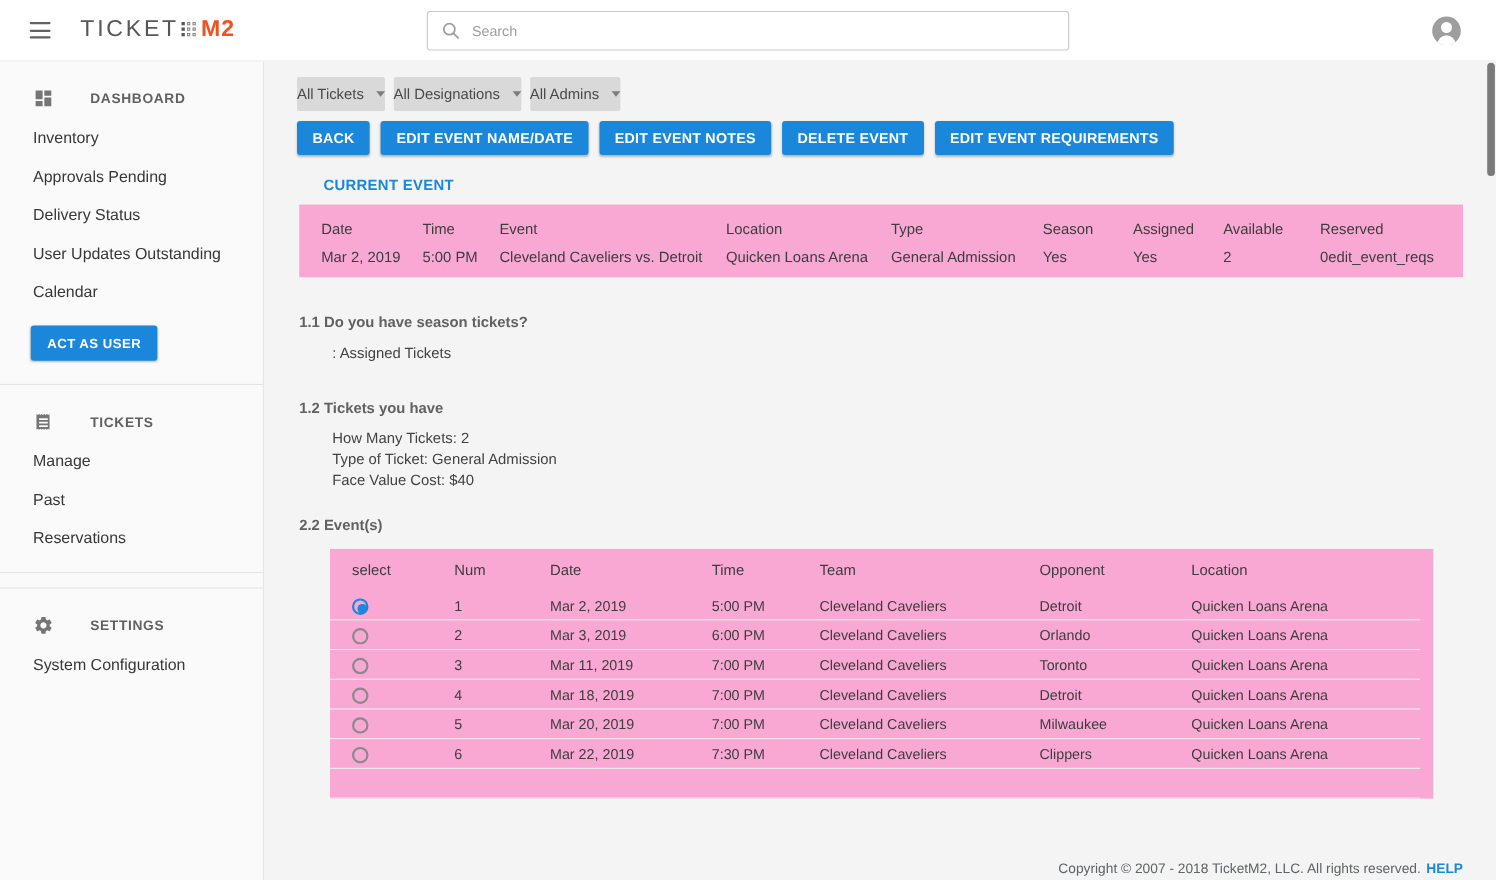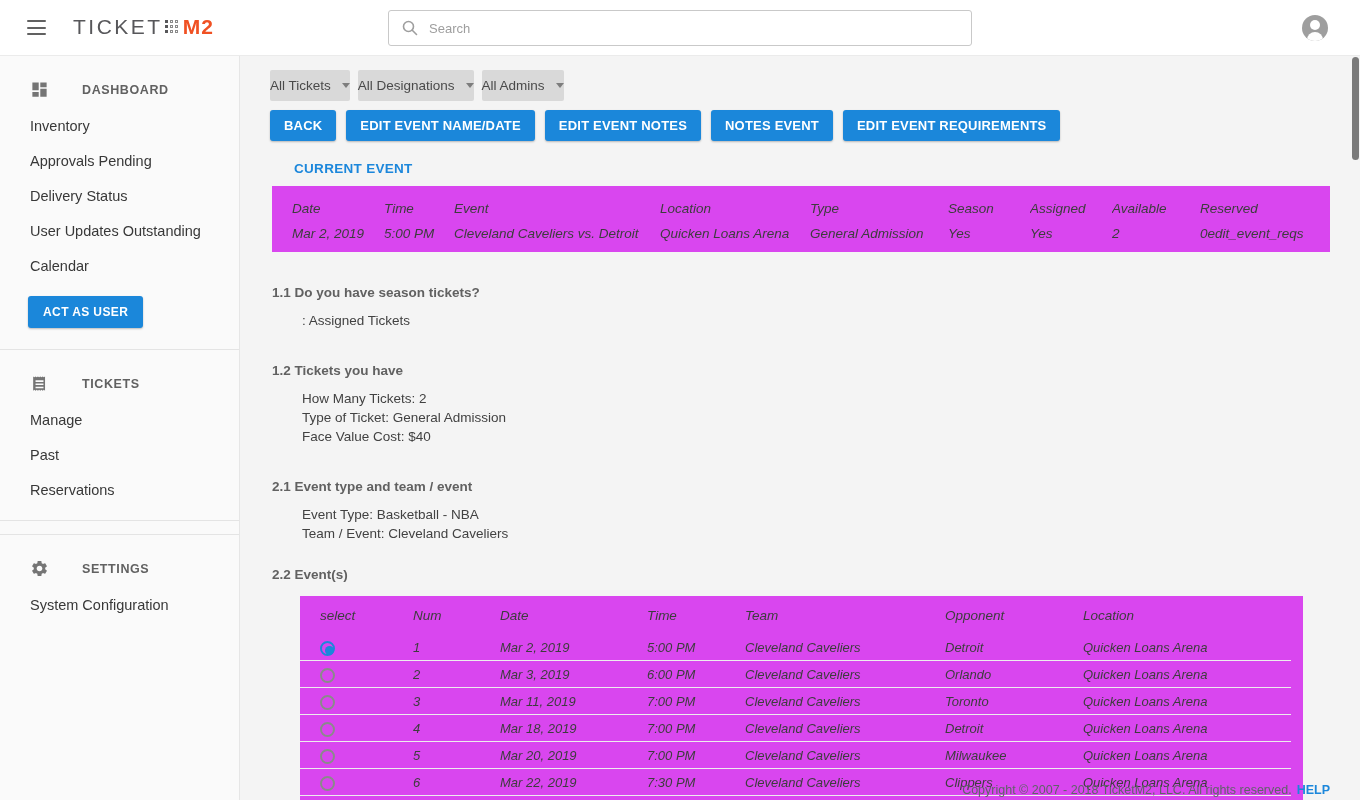--- a/index.html
+++ b/index.html
@@ -38,21 +38,21 @@
 
   
   main { position:absolute; left:240px; top:56px; right:0; bottom:0; background:#f4f4f4; padding-left:30px; overflow:hidden; }
   .filters { display:flex; gap:8px; margin-top:14px; }
   .filter-btn { display:flex; align-items:center; gap:11px; background:#d9d9d9; color:#4a4a4a; font-size:13.5px; padding:8px 0; border-radius:2px; cursor:pointer; }
   .caret { width:0; height:0; border-left:4.5px solid transparent; border-right:4.5px solid transparent; border-top:5px solid #7d7d7d; }
   .actions { display:flex; gap:10px; margin-top:9px; }
   .action-btn { background:#1b87da; color:#ffffff; border:none; font-family:"Liberation Sans",sans-serif; font-weight:bold; font-size:13px; letter-spacing:0.2px; padding:8px 14px; border-radius:3px; box-shadow:0 1px 2px rgba(0,0,0,.25); cursor:pointer; }
   .ce-heading { margin:20px 0 10px 24px; color:#1c87db; font-weight:bold; font-size:13.5px; letter-spacing:0.3px; }
 
-  .card { background:#d946ef;font-style:italic; }
+  .card { background:#f9a8d4; }
   .current-card { margin-left:2px; width:1058px; }
   .ce-row { display:grid; grid-template-columns:92px 70px 206px 150px 138px 82px 82px 88px auto; padding-left:20px; align-items:center; }
   .ce-head { height:36px; padding-top:8px; }
   .ce-data { height:30px; padding-bottom:8px; }
   .ce-cell { font-size:13.5px; color:#3d3d3d; white-space:nowrap; overflow:hidden; }
 
   .qa-title { font-weight:bold; color:#616161; font-size:13.5px; margin:33px 0 11px 2px; }
   .qa-line { color:#424242; font-size:13.5px; line-height:19px; margin-left:32px; }
   .qa-last .qa-title { margin-top:24px; }
 
@@ -158,21 +158,21 @@
         </div>
         <div class="filter-btn">
           <span>All Admins</span>
           <span class="caret"></span>
         </div>
       </div>
     <div class="actions" id="actions">
         <button class="action-btn">BACK</button>
         <button class="action-btn">EDIT EVENT NAME/DATE</button>
         <button class="action-btn">EDIT EVENT NOTES</button>
-        <button class="action-btn">NOTES EVENT</button>
+        <button class="action-btn">DELETE EVENT</button>
         <button class="action-btn">EDIT EVENT REQUIREMENTS</button>
       </div>
     <div class="ce-heading">CURRENT EVENT</div>
     <div class="card current-card" id="current-card">
         <div class="ce-row ce-head">
           <div class="ce-cell">Date</div>
           <div class="ce-cell">Time</div>
           <div class="ce-cell">Event</div>
           <div class="ce-cell">Location</div>
           <div class="ce-cell">Type</div>
@@ -197,25 +197,20 @@
         <div class="qa">
           <div class="qa-title">1.1 Do you have season tickets?</div>
           <div class="qa-line">: Assigned Tickets</div>
         </div>
         <div class="qa">
           <div class="qa-title">1.2 Tickets you have</div>
           <div class="qa-line">How Many Tickets: 2</div>
           <div class="qa-line">Type of Ticket: General Admission</div>
           <div class="qa-line">Face Value Cost: $40</div>
         </div>
-        <div class="qa">
-          <div class="qa-title">2.1 Event type and team / event</div>
-          <div class="qa-line">Event Type: Basketball - NBA</div>
-          <div class="qa-line">Team / Event: Cleveland Caveliers</div>
-        </div>
         <div class="qa qa-last">
           <div class="qa-title">2.2 Event(s)</div>
         </div>
       </div>
     <div class="card events-card" id="events-card">
         <div class="ev-row ev-head">
           <div class="ev-cell">select</div>
           <div class="ev-cell">Num</div>
           <div class="ev-cell">Date</div>
           <div class="ev-cell">Time</div>

